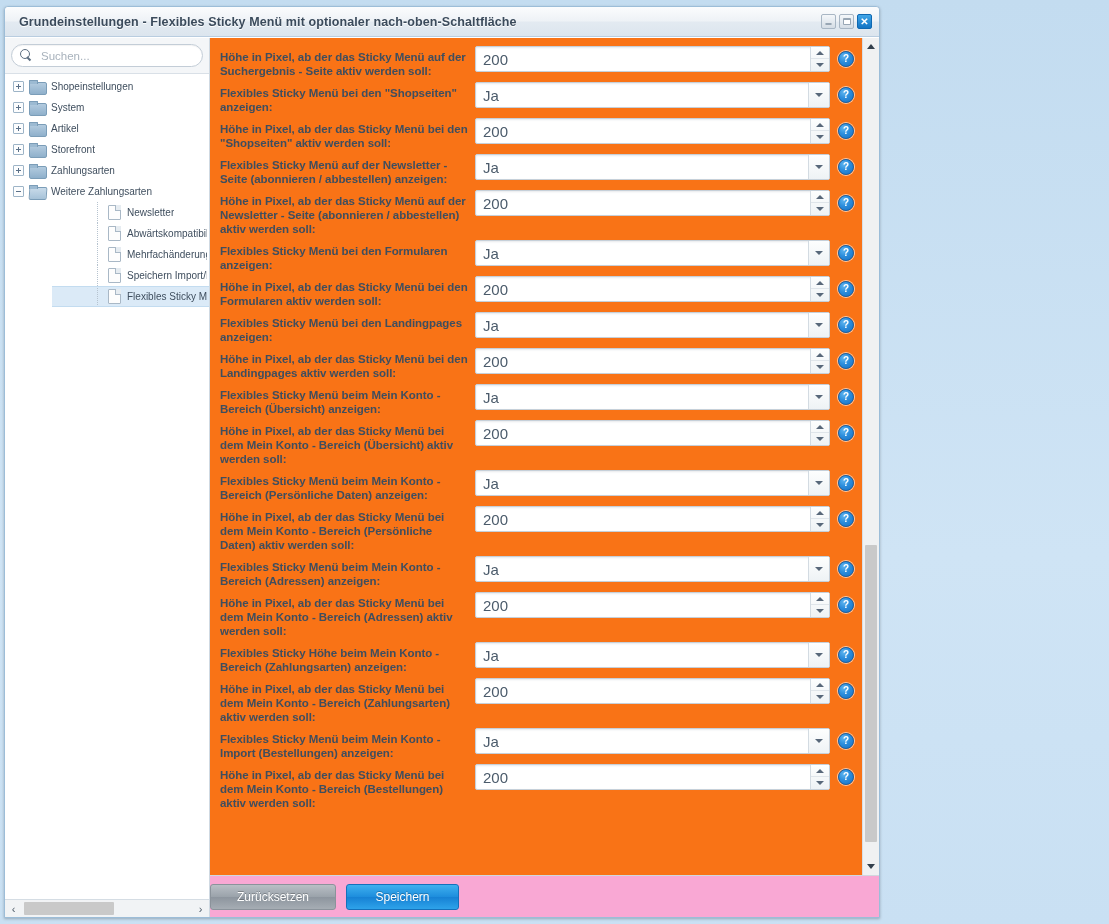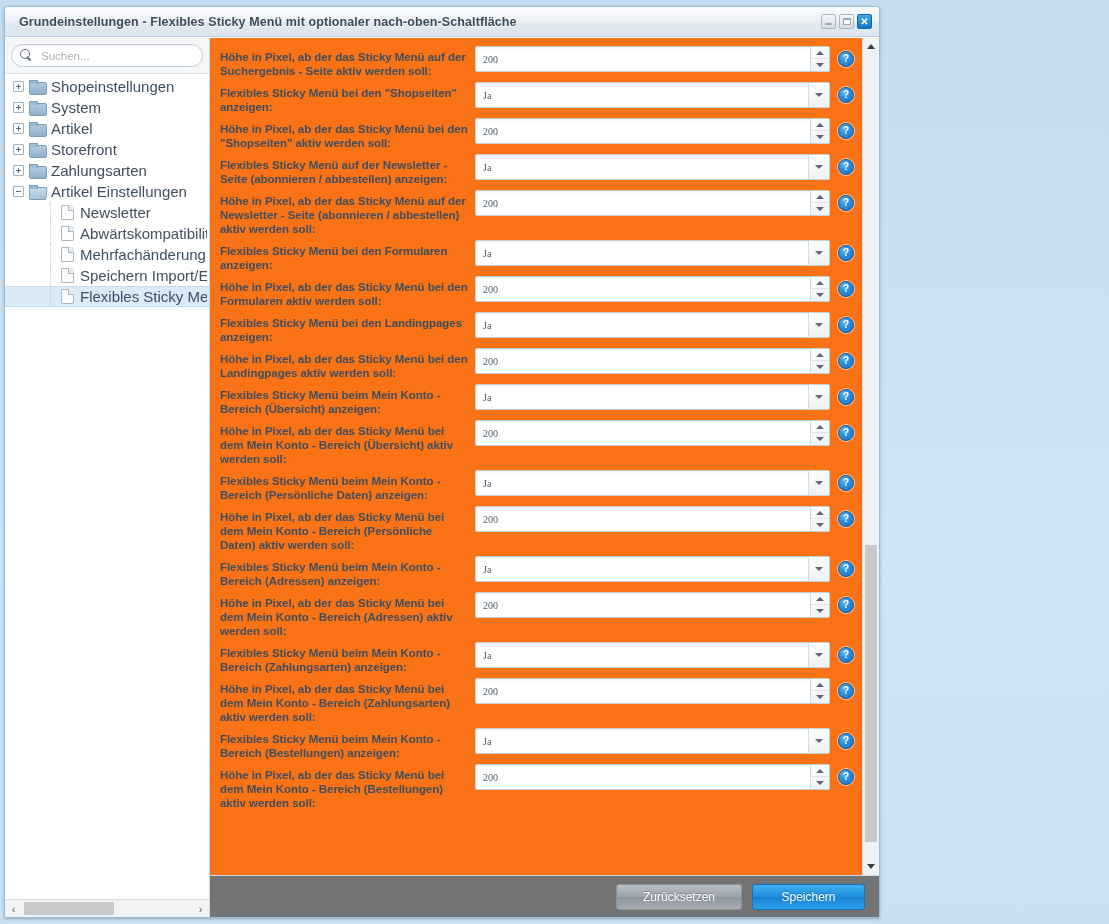--- a/index.html
+++ b/index.html
@@ -145,29 +145,29 @@
     flex: 1 1 auto;
     overflow: hidden;
     position: relative;
     background: #ffffff;
     padding-top: 2px;
   }
   .tnode {
     display: flex;
     align-items: center;
     height: 21px;
-    font-size: 15px;
+    font-size: 10px;
     color: #3f4e5e;
     cursor: pointer;
     padding-right: 2px;
     white-space: nowrap;
     overflow: hidden;
   }
   .tnode.lvl0 { padding-left: 8px; }
-  .tnode.lvl1 { padding-left: 40px; }
+  .tnode.lvl1 { padding-left: 40px; margin-left: 47px; }
   .tnode.selected {
     background: #dbeaf7;
     border-top: 1px solid #c3dcf0;
     border-bottom: 1px solid #c3dcf0;
     height: 21px;
   }
   .toggle {
     width: 11px; height: 11px;
     flex: 0 0 11px;
     border: 1px solid #9db4c7;
@@ -318,25 +318,24 @@
     display: flex;
     align-items: stretch;
     box-shadow: inset 0 1px 2px rgba(120,135,150,0.18);
     min-width: 0;
   }
   .field .val {
     flex: 1 1 auto;
     display: flex;
     align-items: center;
     padding: 0 7px;
-    font-size: 10px;
+    font-size: 15px;
     color: #4b5b6b;
     overflow: hidden;
     white-space: nowrap;
-    font-family: Liberation Serif, serif;
   }
   .spinner {
     width: 19px; flex: 0 0 19px;
     border-left: 1px solid #d3dbe2;
     display: flex; flex-direction: column;
     background: linear-gradient(to bottom, #fdfefe, #eef2f5);
     cursor: pointer;
   }
   .spinner .sb {
     flex: 1 1 50%;
@@ -394,25 +393,24 @@
   .vsthumb {
     position: absolute; left: 2px; right: 2px;
     top: 61%; height: 37%;
     background: #c9c9c9; border-radius: 1px; cursor: pointer;
   }
 
   
   .footer {
     height: 42px;
     flex: 0 0 42px;
-    background: #737373;
+    background: #f9a8d4;
     border-top: 1px solid #d2d8de;
     display: flex;
     align-items: center;
-    justify-content: flex-end;
     padding-right: 14px;
     gap: 10px;
   }
   .btn {
     height: 26px;
     min-width: 126px;
     border-radius: 3px;
     font-size: 12px;
     color: #ffffff;
     display: flex; align-items: center; justify-content: center;
@@ -481,21 +479,21 @@
             <span class="tlabel">Storefront</span>
           </div>
           <div class="tnode lvl0">
             <span class="toggle plus"></span>
             <span class="folder"></span>
             <span class="tlabel">Zahlungsarten</span>
           </div>
           <div class="tnode lvl0">
             <span class="toggle"></span>
             <span class="folder open"></span>
-            <span class="tlabel">Artikel Einstellungen</span>
+            <span class="tlabel">Weitere Zahlungsarten</span>
           </div>
           <div class="tnode lvl1">
             <span class="dotline"></span>
             <span class="page"></span>
             <span class="tlabel">Newsletter</span>
           </div>
           <div class="tnode lvl1">
             <span class="dotline"></span>
             <span class="page"></span>
             <span class="tlabel">Abwärtskompatibilität</span>
@@ -742,21 +740,21 @@
                     </div>
                     <div class="sb">
                       <span class="tri-dn"></span>
                     </div>
                   </div>
                 </div>
                 <div class="help">?</div>
               </div>
             </div>
             <div class="frow">
-              <div class="flabel">Flexibles Sticky Menü beim Mein Konto - Bereich (Zahlungsarten) anzeigen:</div>
+              <div class="flabel">Flexibles Sticky Höhe beim Mein Konto - Bereich (Zahlungsarten) anzeigen:</div>
               <div class="fctl">
                 <div class="field">
                   <div class="val">Ja</div>
                   <div class="ddbtn">
                     <span class="tri-dn"></span>
                   </div>
                 </div>
                 <div class="help">?</div>
               </div>
             </div>
@@ -771,21 +769,21 @@
                     </div>
                     <div class="sb">
                       <span class="tri-dn"></span>
                     </div>
                   </div>
                 </div>
                 <div class="help">?</div>
               </div>
             </div>
             <div class="frow">
-              <div class="flabel">Flexibles Sticky Menü beim Mein Konto - Bereich (Bestellungen) anzeigen:</div>
+              <div class="flabel">Flexibles Sticky Menü beim Mein Konto - Import (Bestellungen) anzeigen:</div>
               <div class="fctl">
                 <div class="field">
                   <div class="val">Ja</div>
                   <div class="ddbtn">
                     <span class="tri-dn"></span>
                   </div>
                 </div>
                 <div class="help">?</div>
               </div>
             </div>

